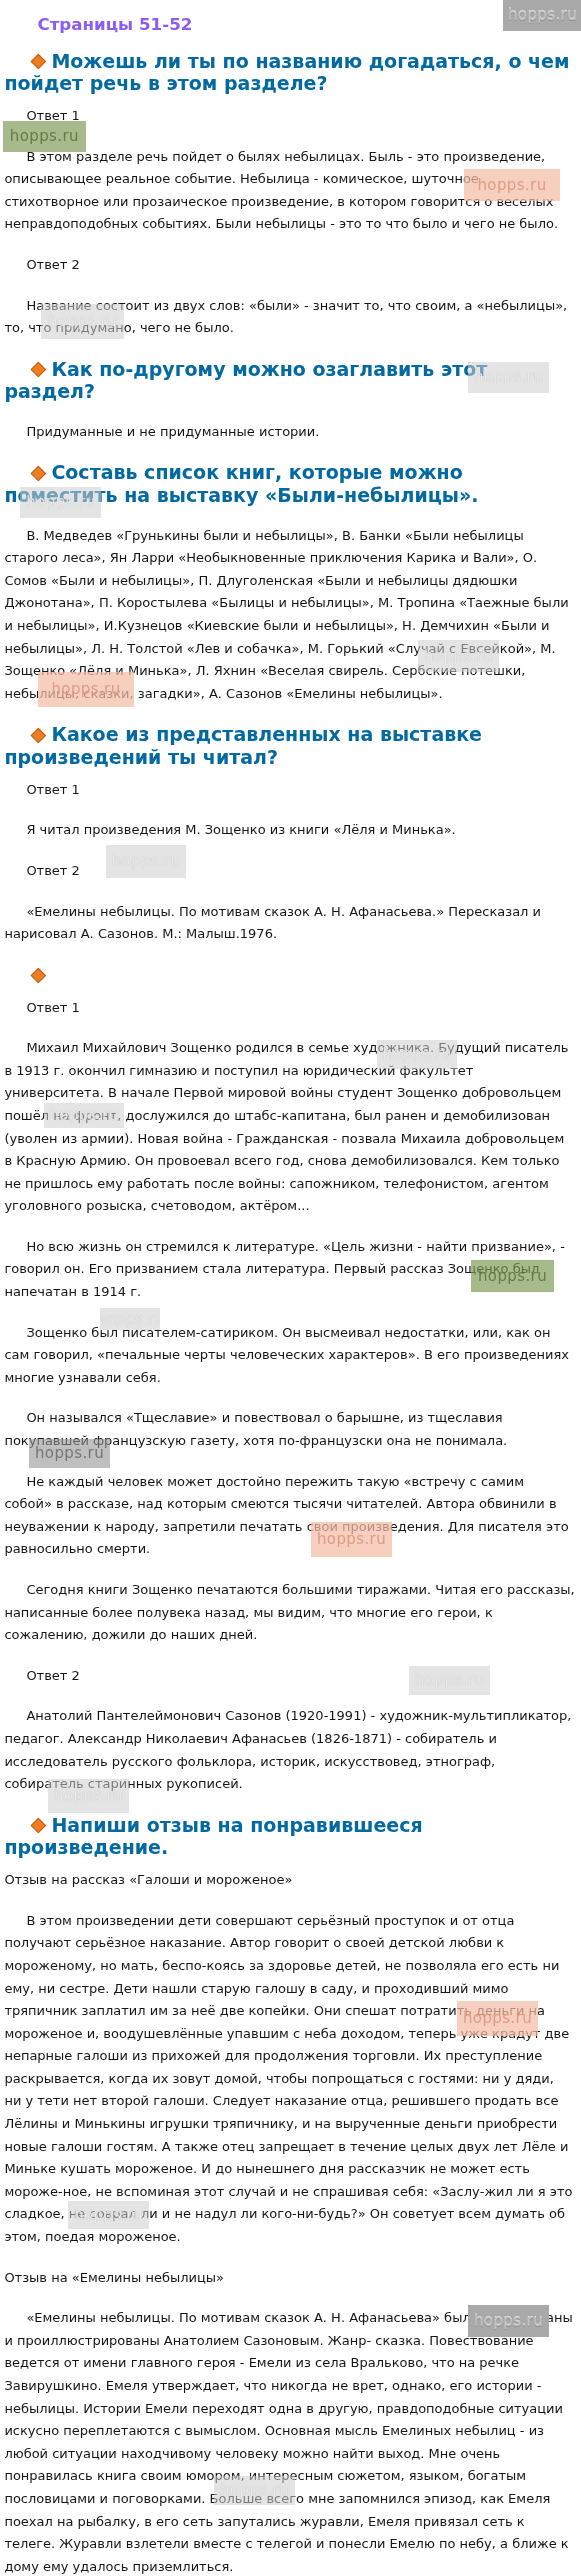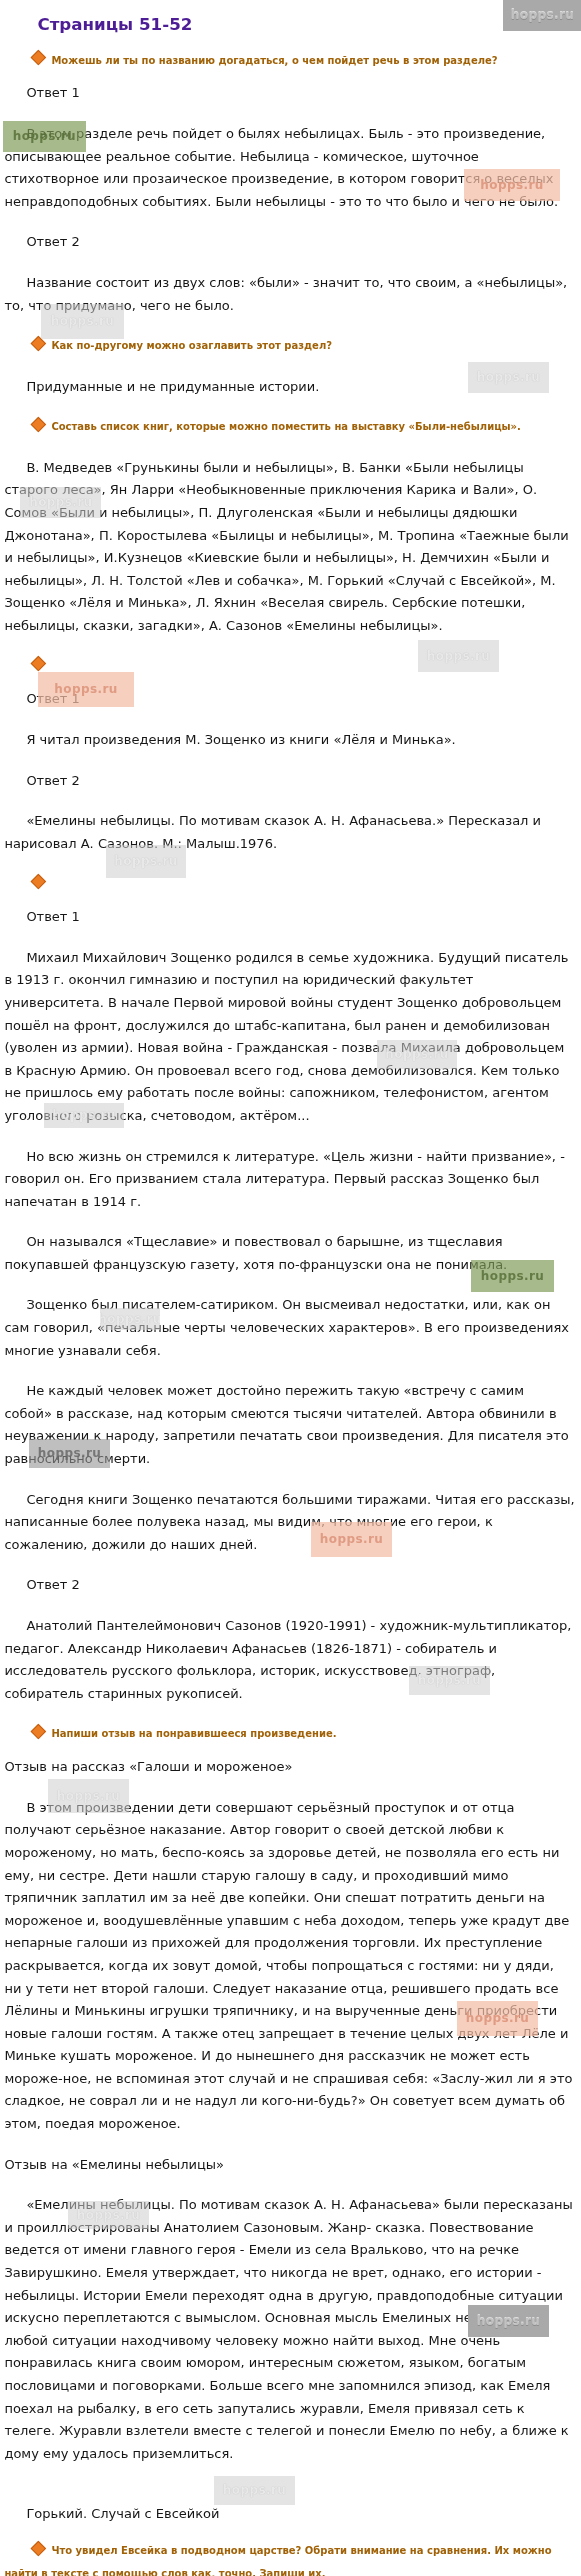--- a/index.html
+++ b/index.html
@@ -14,49 +14,49 @@
     font-size:13px;
     line-height:22.6px;
     color:#161616;
     overflow:hidden;
   }
   .content{position:relative;z-index:1;}
   .block-title{
     font-size:16.7px;
     line-height:22px;
     font-weight:bold;
-    color:#4c1d95;
+    color:#8b5cf6;
     margin:2.9px 0 14.5px 0;
     text-indent:33px;
   }
   .block-question{
     font-weight:bold;
-    font-size:10px;
-    color:#a16207;
+    font-size:19px;
+    color:#0369a1;
     margin:14.5px 0 10.2px 0;
     text-indent:29px;
   }
   .diamond{
     display:inline-block;
     width:8.7px;height:8.7px;
     background:#ec7d23;
     border:1.5px solid #c35d10;
     transform:rotate(45deg);
     margin:0 7.3px 0.7px 0;
   }
   .block-answer{margin:10.2px 0;text-indent:22px;}
   .block-para{margin:18px 0;text-indent:22px;}
   .block-center{margin:10.2px 0;text-align:left;text-indent:0;}
   .block-sub{margin:38px 0 10.2px 0;text-indent:22px;}
   
   .wm-layer{position:absolute;left:0;top:0;width:100%;height:100%;z-index:5;pointer-events:none;}
   .wm{
     position:absolute;
     display:flex;align-items:center;justify-content:center;
-    font-size:12px;font-weight:bold;letter-spacing:0.4px;
+    font-size:15px;font-weight:normal;letter-spacing:0.4px;
     overflow:hidden;white-space:nowrap;text-align:right;
   }
   .wm-solid{background:#a9a9a9;color:#c2c2c2;text-shadow:0 0.7px 0 #8e8e8e,0 -0.7px 0 #dedede;}
   .wm-light{background:rgba(206,206,206,.55);color:rgba(255,255,255,.75);text-shadow:0 0 0.7px rgba(130,130,130,.65);}
   .wm-dark{background:rgba(148,148,148,.6);color:rgba(104,104,104,.85);}
   .wm-green{background:rgba(125,153,84,.68);color:rgba(88,112,58,.85);}
   .wm-pink{background:rgba(243,188,166,.72);color:rgba(222,152,127,.95);}
 </style>
 </head>
 <body>
@@ -66,31 +66,31 @@
       <div class="block-title"><span>Страницы 51-52</span></div>
       <div class="block-question"><span class="diamond"></span><span>Можешь ли ты по названию догадаться, о чем пойдет речь в этом разделе?</span></div>
       <div class="block-answer"><span>Ответ 1</span></div>
       <div class="block-para"><span>В этом разделе речь пойдет о былях небылицах. Быль - это произведение, описывающее реальное событие. Небылица - комическое, шуточное стихотворное или прозаическое произведение, в котором говорится о веселых неправдоподобных событиях. Были небылицы - это то что было и чего не было.</span></div>
       <div class="block-answer"><span>Ответ 2</span></div>
       <div class="block-para"><span>Название состоит из двух слов: «были» - значит то, что своим, а «небылицы», то, что придумано, чего не было.</span></div>
       <div class="block-question"><span class="diamond"></span><span>Как по-другому можно озаглавить этот раздел?</span></div>
       <div class="block-para"><span>Придуманные и не придуманные истории.</span></div>
       <div class="block-question"><span class="diamond"></span><span>Составь список книг, которые можно поместить на выставку «Были-небылицы».</span></div>
       <div class="block-para"><span>В. Медведев «Грунькины были и небылицы», В. Банки «Были небылицы старого леса», Ян Ларри «Необыкновенные приключения Карика и Вали», О. Сомов «Были и небылицы», П. Длуголенская «Были и небылицы дядюшки Джонотана», П. Коростылева «Былицы и небылицы», М. Тропина «Таежные были и небылицы», И.Кузнецов «Киевские были и небылицы», Н. Демчихин «Были и небылицы», Л. Н. Толстой «Лев и собачка», М. Горький «Случай с Евсейкой», М. Зощенко «Лёля и Минька», Л. Яхнин «Веселая свирель. Сербские потешки, небылицы, сказки, загадки», А. Сазонов «Емелины небылицы».</span></div>
-      <div class="block-question"><span class="diamond"></span></div>
+      <div class="block-question"><span class="diamond"></span><span>Какое из представленных на выставке произведений ты читал?</span></div>
       <div class="block-answer"><span>Ответ 1</span></div>
       <div class="block-para"><span>Я читал произведения М. Зощенко из книги «Лёля и Минька».</span></div>
       <div class="block-answer"><span>Ответ 2</span></div>
       <div class="block-para"><span>«Емелины небылицы. По мотивам сказок А. Н. Афанасьева.» Пересказал и нарисовал А. Сазонов. М.: Малыш.1976.</span></div>
       <div class="block-question"><span class="diamond"></span></div>
       <div class="block-answer"><span>Ответ 1</span></div>
       <div class="block-para"><span>Михаил Михайлович Зощенко родился в семье художника. Будущий писатель в 1913 г. окончил гимназию и поступил на юридический факультет университета. В начале Первой мировой войны студент Зощенко добровольцем пошёл на фронт, дослужился до штабс-капитана, был ранен и демобилизован (уволен из армии). Новая война - Гражданская - позвала Михаила добровольцем в Красную Армию. Он провоевал всего год, снова демобилизовался. Кем только не пришлось ему работать после войны: сапожником, телефонистом, агентом уголовного розыска, счетоводом, актёром...</span></div>
       <div class="block-para"><span>Но всю жизнь он стремился к литературе. «Цель жизни - найти призвание», - говорил он. Его призванием стала литература. Первый рассказ Зощенко был напечатан в 1914 г.</span></div>
+      <div class="block-para"><span>Зощенко был писателем-сатириком. Он высмеивал недостатки, или, как он сам говорил, «печальные черты человеческих характеров». В его произведениях многие узнавали себя.</span></div>
       <div class="block-para"><span>Он назывался «Тщеславие» и повествовал о барышне, из тщеславия покупавшей французскую газету, хотя по-французски она не понимала.</span></div>
-      <div class="block-para"><span>Зощенко был писателем-сатириком. Он высмеивал недостатки, или, как он сам говорил, «печальные черты человеческих характеров». В его произведениях многие узнавали себя.</span></div>
       <div class="block-para"><span>Не каждый человек может достойно пережить такую «встречу с самим собой» в рассказе, над которым смеются тысячи читателей. Автора обвинили в неуважении к народу, запретили печатать свои произведения. Для писателя это равносильно смерти.</span></div>
       <div class="block-para"><span>Сегодня книги Зощенко печатаются большими тиражами. Читая его рассказы, написанные более полувека назад, мы видим, что многие его герои, к сожалению, дожили до наших дней.</span></div>
       <div class="block-answer"><span>Ответ 2</span></div>
       <div class="block-para"><span>Анатолий Пантелеймонович Сазонов (1920-1991) - художник-мультипликатор, педагог. Александр Николаевич Афанасьев (1826-1871) - собиратель и исследователь русского фольклора, историк, искусствовед, этнограф, собиратель старинных рукописей.</span></div>
       <div class="block-question"><span class="diamond"></span><span>Напиши отзыв на понравившееся произведение.</span></div>
       <div class="block-center"><span>Отзыв на рассказ «Галоши и мороженое»</span></div>
       <div class="block-para"><span>В этом произведении дети совершают серьёзный проступок и от отца получают серьёзное наказание. Автор говорит о своей детской любви к мороженому, но мать, беспо-коясь за здоровье детей, не позволяла его есть ни ему, ни сестре. Дети нашли старую галошу в саду, и проходивший мимо тряпичник заплатил им за неё две копейки. Они спешат потратить деньги на мороженое и, воодушевлённые упавшим с неба доходом, теперь уже крадут две непарные галоши из прихожей для продолжения торговли. Их преступление раскрывается, когда их зовут домой, чтобы попрощаться с гостями: ни у дяди, ни у тети нет второй галоши. Следует наказание отца, решившего продать все Лёлины и Минькины игрушки тряпичнику, и на вырученные деньги приобрести новые галоши гостям. А также отец запрещает в течение целых двух лет Лёле и Миньке кушать мороженое. И до нынешнего дня рассказчик не может есть мороже-ное, не вспоминая этот случай и не спрашивая себя: «Заслу-жил ли я это сладкое, не соврал ли и не надул ли кого-ни-будь?» Он советует всем думать об этом, поедая мороженое.</span></div>
       <div class="block-center"><span>Отзыв на «Емелины небылицы»</span></div>
       <div class="block-para"><span>«Емелины небылицы. По мотивам сказок А. Н. Афанасьева» были пересказаны и проиллюстрированы Анатолием Сазоновым. Жанр- сказка. Повествование ведется от имени главного героя - Емели из села Вральково, что на речке Завирушкино. Емеля утверждает, что никогда не врет, однако, его истории - небылицы. Истории Емели переходят одна в другую, правдоподобные ситуации искусно переплетаются с вымыслом. Основная мысль Емелиных небылиц - из любой ситуации находчивому человеку можно найти выход. Мне очень понравилась книга своим юмором, интересным сюжетом, языком, богатым пословицами и поговорками. Больше всего мне запомнился эпизод, как Емеля поехал на рыбалку, в его сеть запутались журавли, Емеля привязал сеть к телеге. Журавли взлетели вместе с телегой и понесли Емелю по небу, а ближе к дому ему удалось приземлиться.</span></div>
       <div class="block-sub"><span>Горький. Случай с Евсейкой</span></div>

